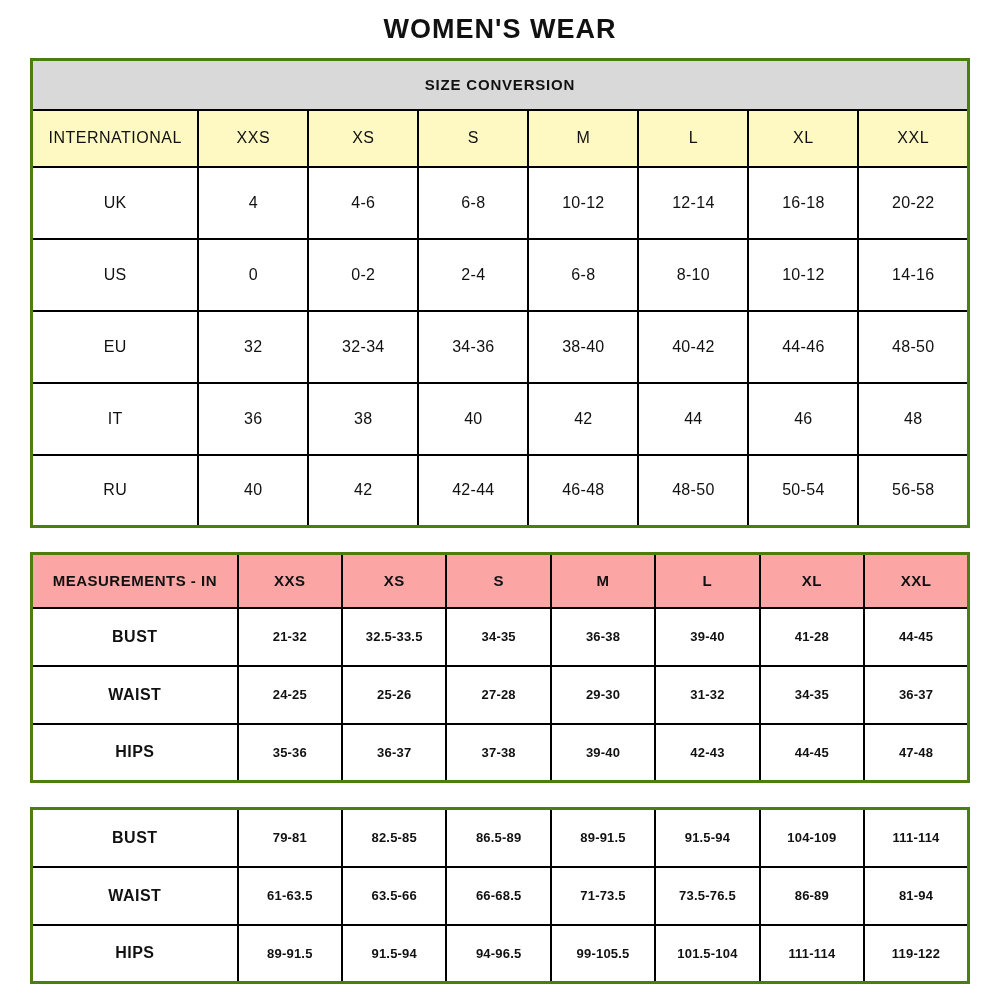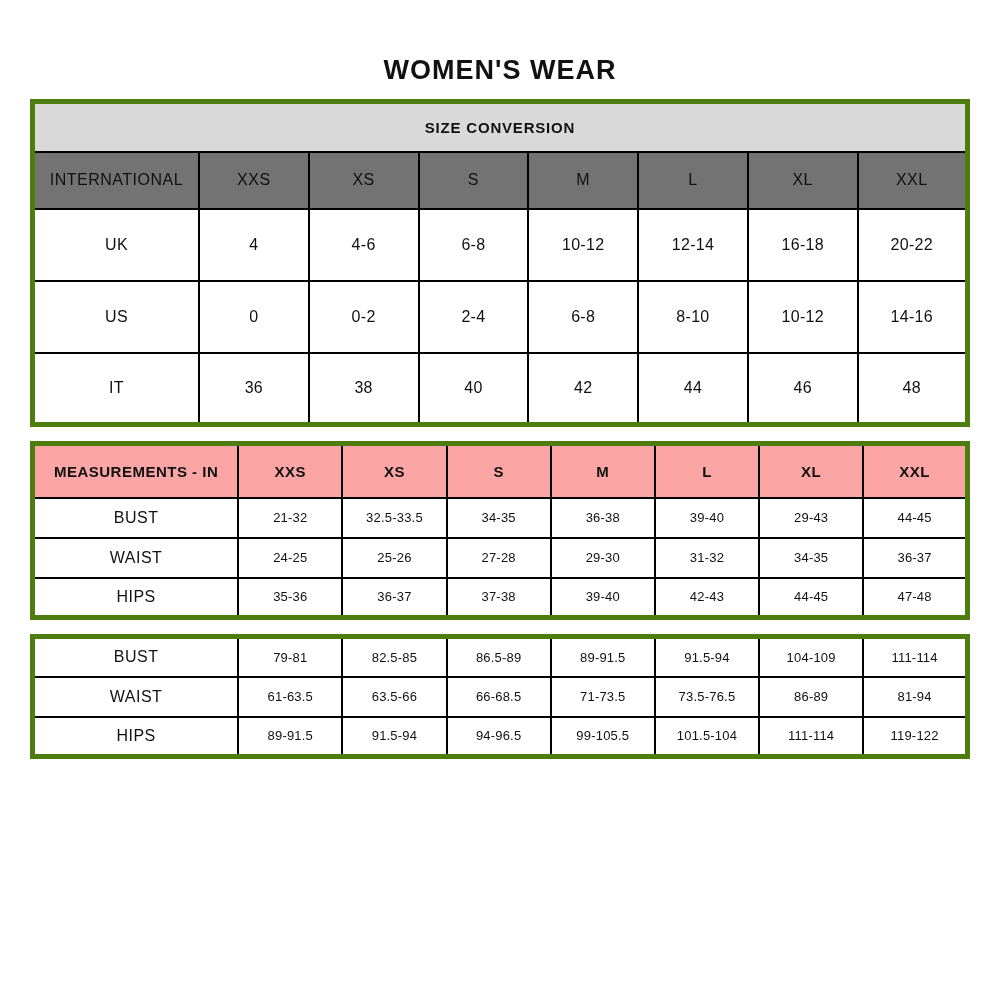--- a/index.html
+++ b/index.html
@@ -14,68 +14,67 @@
     margin: 0 auto;
     padding-top: 14px;
   }
   .title {
     text-align: center;
     font-size: 27px;
     font-weight: 700;
     letter-spacing: 1px;
     margin-bottom: 13px;
     color: #111111;
-    margin-top: 41px;
   }
   table.size-table {
     width: 100%;
     border-collapse: collapse;
-    border: 5px solid #4d7c0f;
+    border: 3px solid #4d7c0f;
     table-layout: fixed;
-    margin-bottom: 14px;
+    margin-bottom: 24px;
   }
   table.size-table th, table.size-table td {
     border: 2px solid #000000;
     text-align: center;
     vertical-align: middle;
     overflow: hidden;
   }
   .banner {
     background: #d9d9d9;
     height: 50px;
     font-size: 15px;
     font-weight: 700;
     letter-spacing: 0.8px;
   }
   
   table.size-conversion tr.colhead th {
-    background: #737373;
+    background: #fef9c3;
     font-weight: 400;
     font-size: 16px;
     height: 57px;
     letter-spacing: 0.5px;
   }
   table.size-conversion td {
     font-size: 16px;
     font-weight: 400;
     height: 72px;
     letter-spacing: 0.3px;
   }
   
   table.measurements tr.colhead th {
     background: #fca5a5;
     font-weight: 700;
     font-size: 15px;
     height: 54px;
     letter-spacing: 0.5px;
   }
   table.measurements td {
-    height: 40px;
+    height: 58px;
     font-size: 13px;
-    font-weight: 400;
+    font-weight: 700;
     letter-spacing: 0.2px;
   }
   table.measurements td.row-label {
     font-size: 16px;
     letter-spacing: 0.5px;
   }
 </style>
 </head>
 <body>
 
@@ -121,28 +120,48 @@
             <td class="row-label">US</td>
             <td>0</td>
             <td>0-2</td>
             <td>2-4</td>
             <td>6-8</td>
             <td>8-10</td>
             <td>10-12</td>
             <td>14-16</td>
           </tr>
           <tr>
+            <td class="row-label">EU</td>
+            <td>32</td>
+            <td>32-34</td>
+            <td>34-36</td>
+            <td>38-40</td>
+            <td>40-42</td>
+            <td>44-46</td>
+            <td>48-50</td>
+          </tr>
+          <tr>
             <td class="row-label">IT</td>
             <td>36</td>
             <td>38</td>
             <td>40</td>
             <td>42</td>
             <td>44</td>
             <td>46</td>
             <td>48</td>
+          </tr>
+          <tr>
+            <td class="row-label">RU</td>
+            <td>40</td>
+            <td>42</td>
+            <td>42-44</td>
+            <td>46-48</td>
+            <td>48-50</td>
+            <td>50-54</td>
+            <td>56-58</td>
           </tr>
         </tbody>
       </table>
       <table class="size-table measurements">
         <colgroup>
           <col style="width: 22%;">
           <col style="width: 11.1429%;">
           <col style="width: 11.1429%;">
           <col style="width: 11.1429%;">
           <col style="width: 11.1429%;">
@@ -161,21 +180,21 @@
             <th>XL</th>
             <th>XXL</th>
           </tr>
           <tr>
             <td class="row-label">BUST</td>
             <td>21-32</td>
             <td>32.5-33.5</td>
             <td>34-35</td>
             <td>36-38</td>
             <td>39-40</td>
-            <td>29-43</td>
+            <td>41-28</td>
             <td>44-45</td>
           </tr>
           <tr>
             <td class="row-label">WAIST</td>
             <td>24-25</td>
             <td>25-26</td>
             <td>27-28</td>
             <td>29-30</td>
             <td>31-32</td>
             <td>34-35</td>

